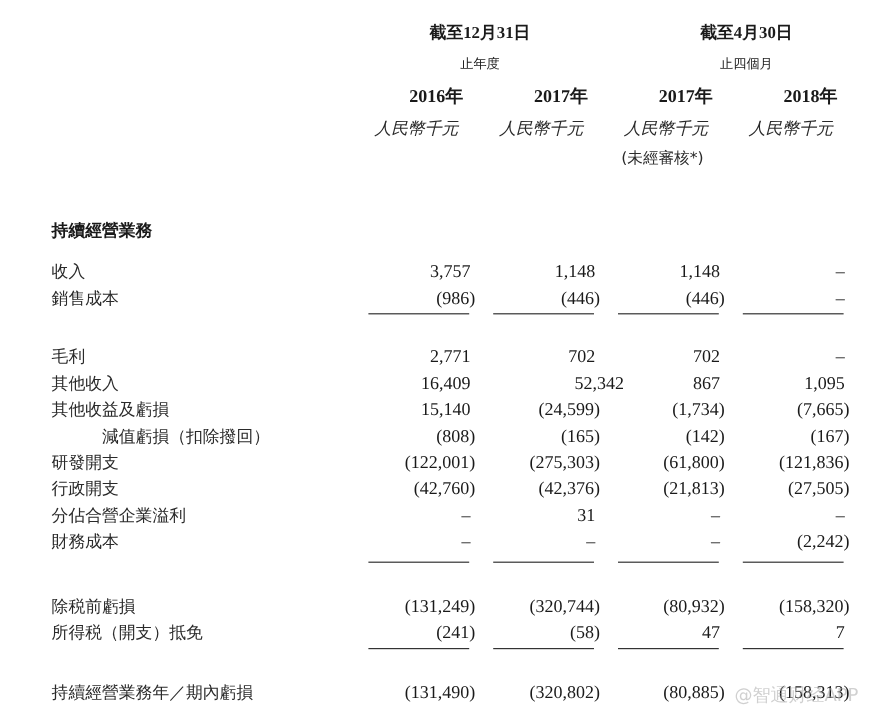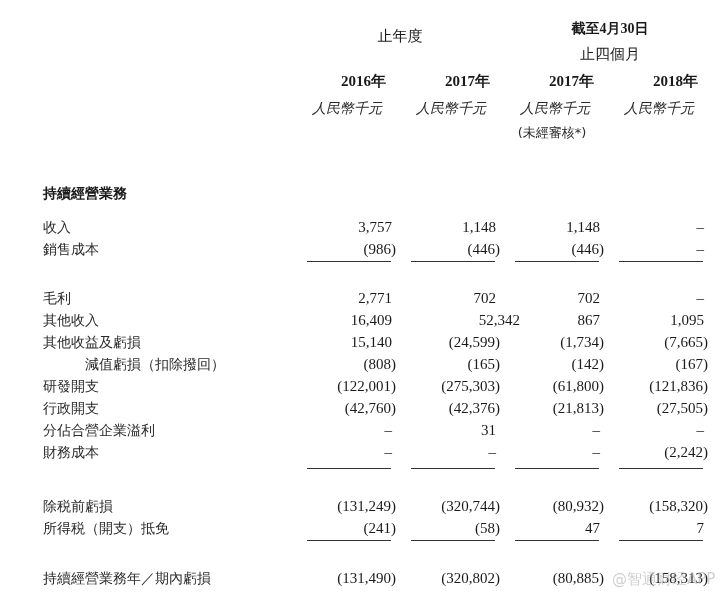--- a/index.html
+++ b/index.html
@@ -17,21 +17,21 @@
     }
 
     
     .hdr-group {
       position: absolute;
       text-align: center;
       font-size: 14px;
       line-height: 18px;
     }
     .hdr-group .line1 { font-weight: bold; font-family: "Liberation Serif", serif; }
-    .hdr-group .line2 { margin-top: 7px; font-family: Liberation Serif, serif; font-size: 15px; }
+    .hdr-group .line2 { margin-top: 7px; font-family: Liberation Serif, serif; font-size: 11px; }
     .year {
       position: absolute;
       width: 84px;
       text-align: right;
       font-weight: bold;
       font-family: "Liberation Serif", serif;
       font-size: 15px;
       line-height: 18px;
     }
     .unit {
@@ -93,23 +93,24 @@
       font-size: 15px;
       color: rgba(170,170,170,0.55);
       white-space: nowrap;
       pointer-events: none;
     }
   </style>
 </head>
 <body>
 
 <div class="hdr-group" style="left:330px; top:20px; width:140px;">
+  <div class="line1">截至12月31日</div>
   <div class="line2">止年度</div>
 </div>
-<div class="hdr-group" style="left:540px; top:20px; width:140px;">
+<div class="hdr-group" style="left:552px; top:20px; width:140px;">
   <div class="line1">截至4月30日</div>
   <div class="line2">止四個月</div>
 </div>
 
 <div class="year" style="left:302px; top:72px;font-family:Liberation Serif, serif;">2016年</div>
 <div class="year" style="left:406px; top:72px;">2017年</div>
 <div class="year" style="left:510px; top:72px;">2017年</div>
 <div class="year" style="left:614px; top:72px;">2018年</div>
 
 <div class="unit" style="left:282px; top:99px;">人民幣千元</div>

